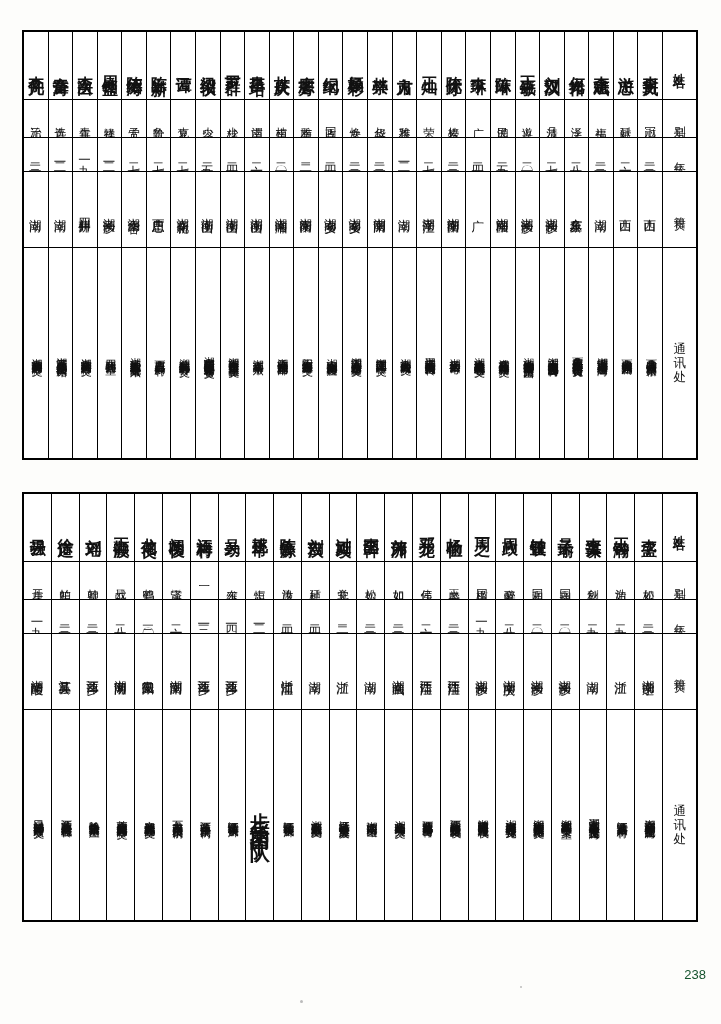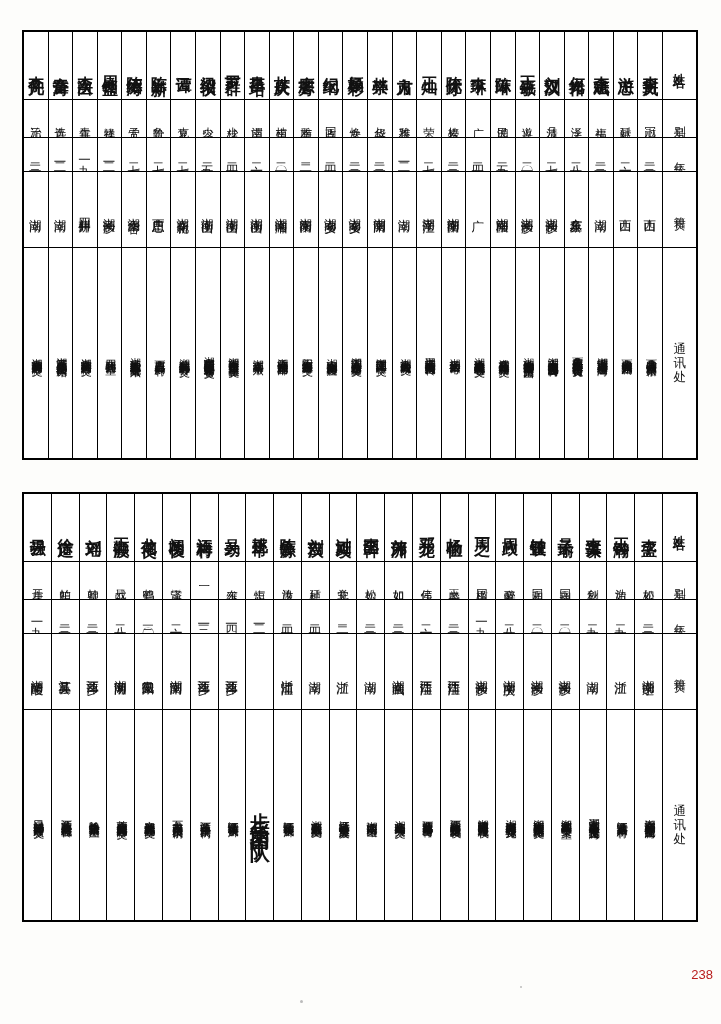--- a/index.html
+++ b/index.html
@@ -80,23 +80,23 @@
   .labelcol .cell .vt{font-size:12px;letter-spacing:3px;}
   .labelcol .r-name .vt{font-size:12.5px;font-weight:600;}
   .labelcol .r-addr{display:flex;align-items:center;justify-content:center;}
   .labelcol .r-addr .vt{font-size:12.5px;letter-spacing:14px;}
 
   
   .banner .vt{font-size:20px;font-weight:700;letter-spacing:6px;}
 
   .pageno{
     position:absolute;
-    right:8px;bottom:42px;
+    right:15px;bottom:42px;
     font-size:13px;
-    color:#b91c1c;
+    color:#14532d;
     font-family:"Liberation Sans",sans-serif;
   }
   .speck{position:absolute;background:#bbb;border-radius:50%;}
 </style>
 </head>
 <body>
 
 <div class="page">
 
   <div class="tbl" id="tbl-top">

